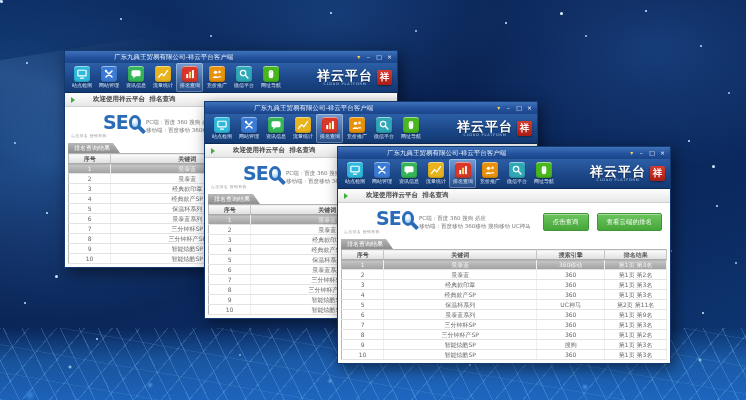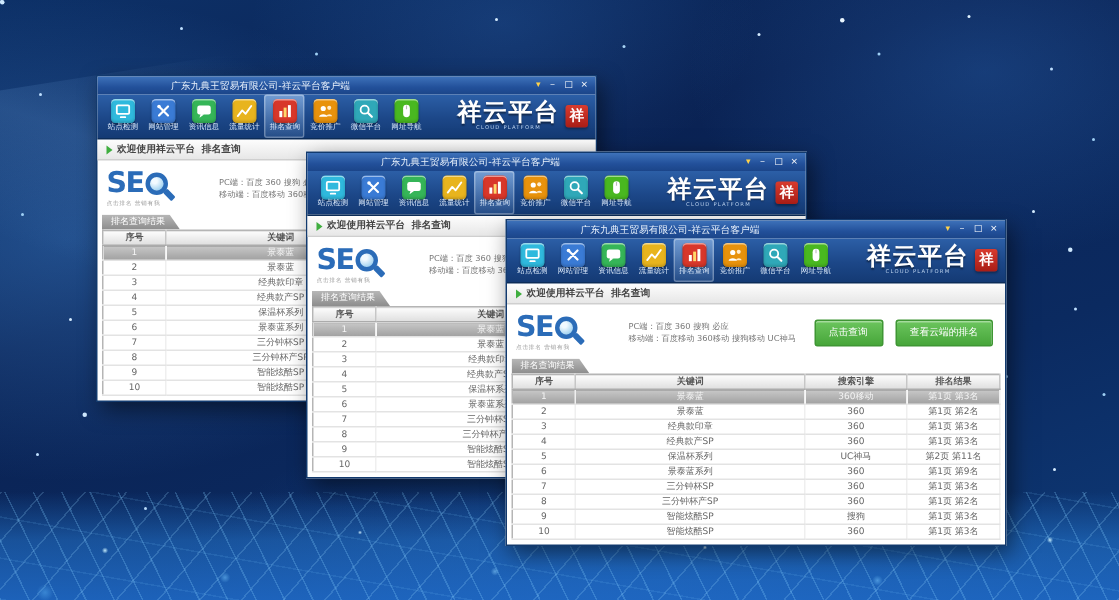--- a/index.html
+++ b/index.html
@@ -54,33 +54,33 @@
   .tb-item{width:27px;display:flex;flex-direction:column;align-items:center;justify-content:center;
     gap:1px;border-radius:2px;}
   .tb-item.active{background:linear-gradient(180deg,rgba(185,218,255,.5),rgba(120,170,230,.15));
     box-shadow:inset 0 0 0 1px rgba(255,255,255,.3);}
   .tb-icon{width:16px;height:16px;border-radius:3px;display:flex;align-items:center;justify-content:center;
     box-shadow:inset 0 1px 0 rgba(255,255,255,.5), inset 0 -1px 2px rgba(0,0,0,.2), 0 1px 1px rgba(0,0,0,.35);}
   .tb-icon svg{width:12px;height:12px;display:block;}
   .tb-label{font-size:5.5px;color:#d9e7f8;line-height:1;white-space:nowrap;transform:scale(.92);}
   .brand{position:absolute;right:5px;top:0;height:29px;display:flex;align-items:center;gap:4px;}
   .brand-col{display:flex;flex-direction:column;align-items:center;line-height:1;}
-  .brand-name{font-size:16px;font-weight:bold;color:#fff;text-shadow:0 1px 1px rgba(0,0,0,.45);letter-spacing:1px;}
+  .brand-name{font-size:13px;font-weight:bold;color:#fff;text-shadow:0 1px 1px rgba(0,0,0,.45);letter-spacing:1px;}
   .brand-sub{font-size:3.5px;color:#b9d0ec;letter-spacing:.8px;margin-top:1px;}
   .badge{width:15px;height:15px;border-radius:2px;background:linear-gradient(180deg,#d83b2e,#a81d16);
     color:#fff;font-size:9.5px;font-weight:bold;display:flex;align-items:center;justify-content:center;
     box-shadow:0 1px 2px rgba(0,0,0,.4);}
   .breadcrumb{height:13px;background:linear-gradient(180deg,#fdfdfd,#e7e7e7);
-    border-bottom:1px solid #cfcfcf;display:flex;align-items:center;padding:0 6px;gap:3px;}
+    border-bottom:1px solid #cfcfcf;display:flex;align-items:center;padding:0 6px;gap:18px;}
   .bc-icon{width:0;height:0;border-left:4px solid #3fae3f;border-top:3px solid transparent;border-bottom:3px solid transparent;}
   .bc-text{font-size:6.5px;color:#444;font-weight:bold;line-height:1;white-space:pre;}
   .seo-row{display:flex;align-items:center;padding:4px 6px 2px;height:30px;}
   .seo-logo{width:70px;display:flex;flex-direction:column;}
   .seo-main{display:flex;align-items:center;}
-  .seo-se{font-size:19px;font-weight:800;color:#2b6cb8;letter-spacing:-1px;line-height:17px;}
+  .seo-se{font-size:19px;font-weight:800;color:#2b6cb8;letter-spacing:-1px;line-height:17px;margin-left:32px;}
   .mag{position:relative;width:15px;height:15px;margin-left:1px;}
   .mag-ring{position:absolute;inset:0;border:3.5px solid #2b6cb8;border-radius:50%;
     background:radial-gradient(circle at 35% 30%, #f2faff 0 20%, #a9d6f2 70%, #7fb9e0 100%);box-sizing:border-box;}
   .mag-handle{position:absolute;width:8px;height:3.5px;background:#2b6cb8;border-radius:1px;
     right:-5px;bottom:-1px;transform:rotate(45deg);}
   .seo-slogan{font-size:4px;color:#9a9a9a;letter-spacing:.5px;margin-top:2px;white-space:nowrap;transform:scale(.95);transform-origin:left;}
   .seo-desc{flex:1;font-size:5.5px;color:#777;line-height:8px;margin-left:5px;white-space:nowrap;}
   .seo-buttons{display:flex;gap:8px;margin-right:2px;}
   .green-btn{background:linear-gradient(180deg,#6cc55e,#47a63a);border:1px solid #3f9634;border-radius:2px;
     color:#fff;font-size:6.5px;line-height:1;padding:4.5px 9px;white-space:nowrap;cursor:default;

